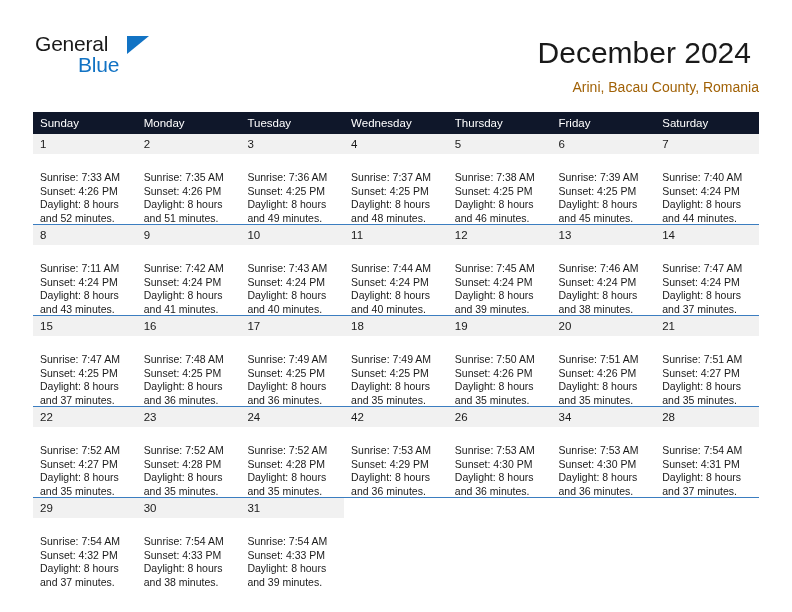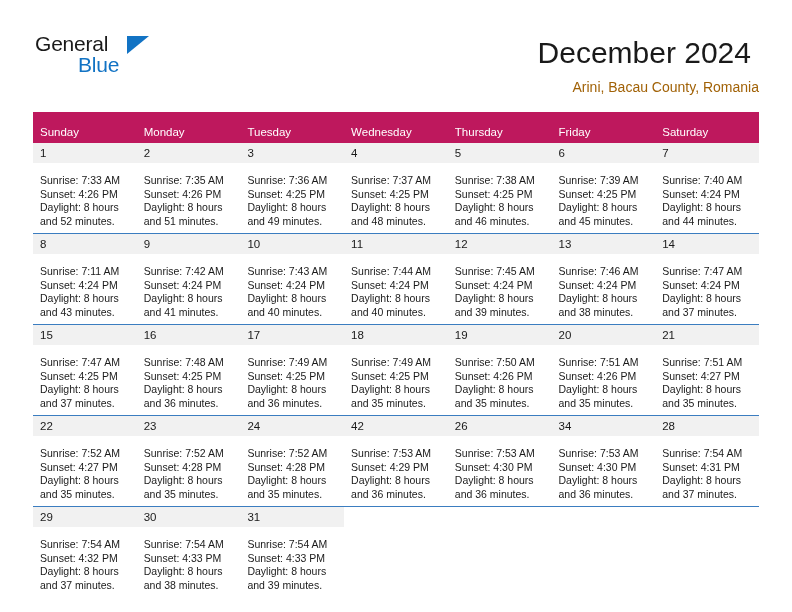--- a/index.html
+++ b/index.html
@@ -86,26 +86,26 @@
   }
 
   
   .calendar {
     margin: 16px 33px 0 33px;
     border-collapse: collapse;
     width: 726px;
     table-layout: fixed;
   }
   .calendar th {
-    background: #be185d;
+    background: #0f172a;
     color: #ffffff;
     font-weight: normal;
     font-size: 11.5px;
     text-align: left;
-    padding: 14px 0 5px 7px;
+    padding: 5px 0 5px 7px;
     height: 21px;
     box-sizing: border-box;
     font-family: "Liberation Sans", sans-serif;
   }
   .week-row > td {
     padding: 0;
     vertical-align: top;
     border-top: 1px solid #3b7dc0;
     height: 90px;
     box-sizing: border-box;
@@ -127,21 +127,21 @@
     line-height: 14px;
     padding: 3px 0 3px 7px;
     color: #1a1a1a;
     font-family: "Liberation Sans", sans-serif;
   }
   .daynum.blank {
     background: transparent;
     color: transparent;
   }
   .details {
-    padding: 11px 6px 0 7px;
+    padding: 17px 6px 0 7px;
     font-size: 10.5px;
     line-height: 13.6px;
     color: #1a1a1a;
     font-family: "Liberation Sans", sans-serif;
   }
   .details div {
     white-space: nowrap;
   }
 </style>
 </head>

